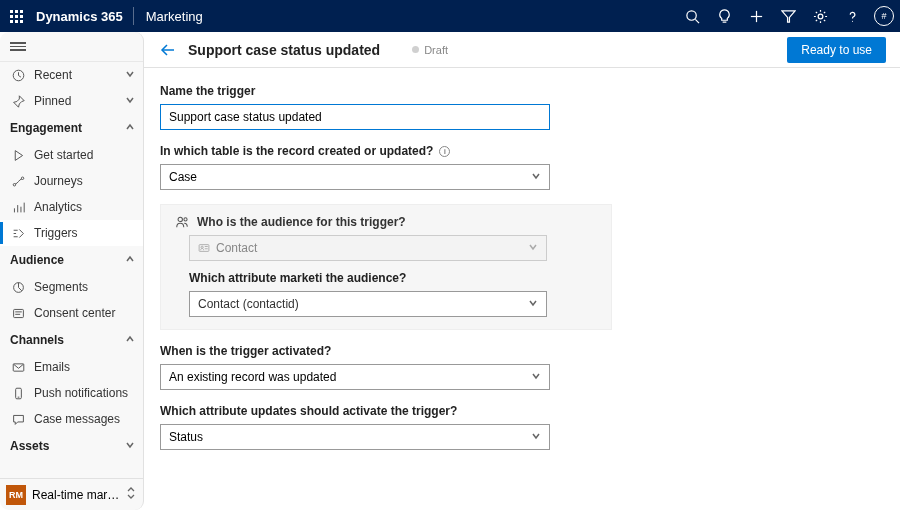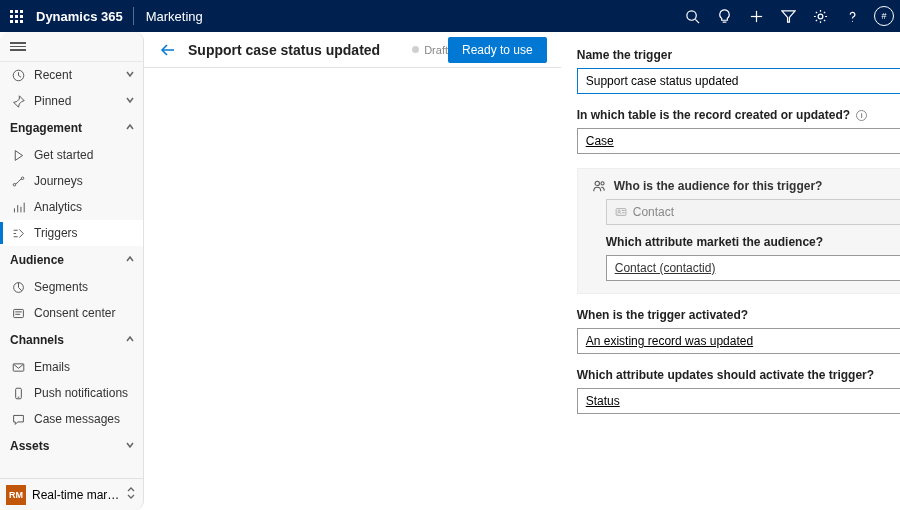--- a/index.html
+++ b/index.html
@@ -34,39 +34,39 @@
   .side-item.selected::before { content:""; position:absolute; left:0; top:2px; bottom:2px; width:3px; background:#0078d4; }
   .side-header { height:28px; display:flex; align-items:center; padding:0 8px 0 10px; font-size:12px; font-weight:600; color:#222; cursor:pointer; }
   .side-header .chev { margin-left:auto; }
   .side-header .chev svg { stroke:#666; fill:none; stroke-width:1.5; width:10px;height:10px;}
   .side-footer { height:32px; border-top:1px solid #e1e1e1; display:flex; align-items:center; padding:0 6px; font-size:12px; cursor:pointer;}
   .side-footer .sq { width:20px; height:20px; background:#c1570a; color:#fff; font-size:9px; font-weight:600; display:flex;align-items:center;justify-content:center; margin-right:6px;}
   .side-footer .txt { flex:1; white-space:nowrap; overflow:hidden; text-overflow:ellipsis; }
   .side-footer .upd svg { stroke:#666; fill:none; stroke-width:1.3; width:12px;height:12px;}
 
   
-  .main { flex:1; display:flex; flex-direction:row; }
+  .main { flex:1; display:flex; flex-direction:column; }
   .cmdbar { height:36px; border-bottom:1px solid #e1e1e1; display:flex; align-items:center; padding:0 14px; }
   .back-arrow { width:20px; height:20px; cursor:pointer; display:flex;align-items:center;justify-content:center; margin-right:10px;}
   .back-arrow svg {stroke:#0078d4; fill:none; stroke-width:1.5;}
   .page-title { font-size:14px; font-weight:600; color:#222; }
   .status-pill { margin-left:32px; display:flex; align-items:center; font-size:11px; color:#888; }
   .status-pill .dot { width:7px;height:7px;border-radius:50%; background:#d0d0d0; margin-right:5px;}
   .cmdbar .spacer { flex:1; }
   .primary-btn { background:#0078d4; color:#fff; font-size:12px; padding:6px 14px; border:none; cursor:pointer; border-radius:2px;}
 
   .form-area { padding:16px 16px 0 16px; overflow-y:auto; flex:1; }
   .fld { margin-bottom:14px; }
   .fld-label { font-size:12px; font-weight:600; color:#222; margin-bottom:6px; display:flex; align-items:center;}
   .fld-label .info { margin-left:6px; width:11px;height:11px;border:1px solid #888;border-radius:50%;display:inline-flex;align-items:center;justify-content:center;font-size:8px;color:#888; cursor:pointer;}
   .txt-input { width:390px; height:26px; border:1px solid #0078d4; padding:0 8px; font-size:12px; outline:none; }
-  .sel { width:390px; height:26px; border:1px solid #999; padding:0 8px; font-size:12px; display:flex; align-items:center; background:#fff; cursor:pointer; position:relative;text-decoration:underline;}
+  .sel { width:390px; height:26px; border:1px solid #999; padding:0 8px; font-size:12px; display:flex; align-items:center; background:#fff; cursor:pointer; position:relative;}
   .sel .caret { position:absolute; right:8px; top:50%; transform:translateY(-50%);}
   .sel .caret svg { stroke:#666; fill:none; stroke-width:1.5; width:10px;height:10px;}
-  .sub-panel { width:390px; background:#f6f6f6; border:1px solid #eee; padding:10px 10px 12px 10px;text-align:center; }
+  .sub-panel { width:452px; background:#f6f6f6; border:1px solid #eee; padding:10px 10px 12px 10px;text-align:center; }
   .sub-panel .sub-title { font-size:12px; font-weight:600; color:#333; display:flex;align-items:center; margin-bottom:6px; padding-left:4px;}
   .sub-panel .sub-title svg { stroke:#555; fill:none; stroke-width:1.2; margin-right:8px; width:14px;height:14px;}
   .sub-panel .inner-sel { margin-left:18px; width:358px; height:26px; border:1px solid #ccc; background:#f3f3f3; color:#888; font-size:12px; padding:0 8px; display:flex;align-items:center; position:relative; cursor:default;}
   .sub-panel .inner-sel .caret{ position:absolute; right:8px; top:50%; transform:translateY(-50%);}
   .sub-panel .inner-sel .caret svg{stroke:#aaa;fill:none;stroke-width:1.5;width:10px;height:10px;}
   .sub-panel .inner-sel .pre-icon { margin-right:6px; display:flex;}
   .sub-panel .inner-sel .pre-icon svg{stroke:#aaa;fill:none;stroke-width:1.2;width:12px;height:12px;}
   .sub-panel .fld { margin-bottom:10px; }
   .sub-panel .fld:last-child { margin-bottom:0;}
   .sub-panel .sel.white { margin-left:18px; width:358px; background:#fff; border:1px solid #999; color:#333;}

